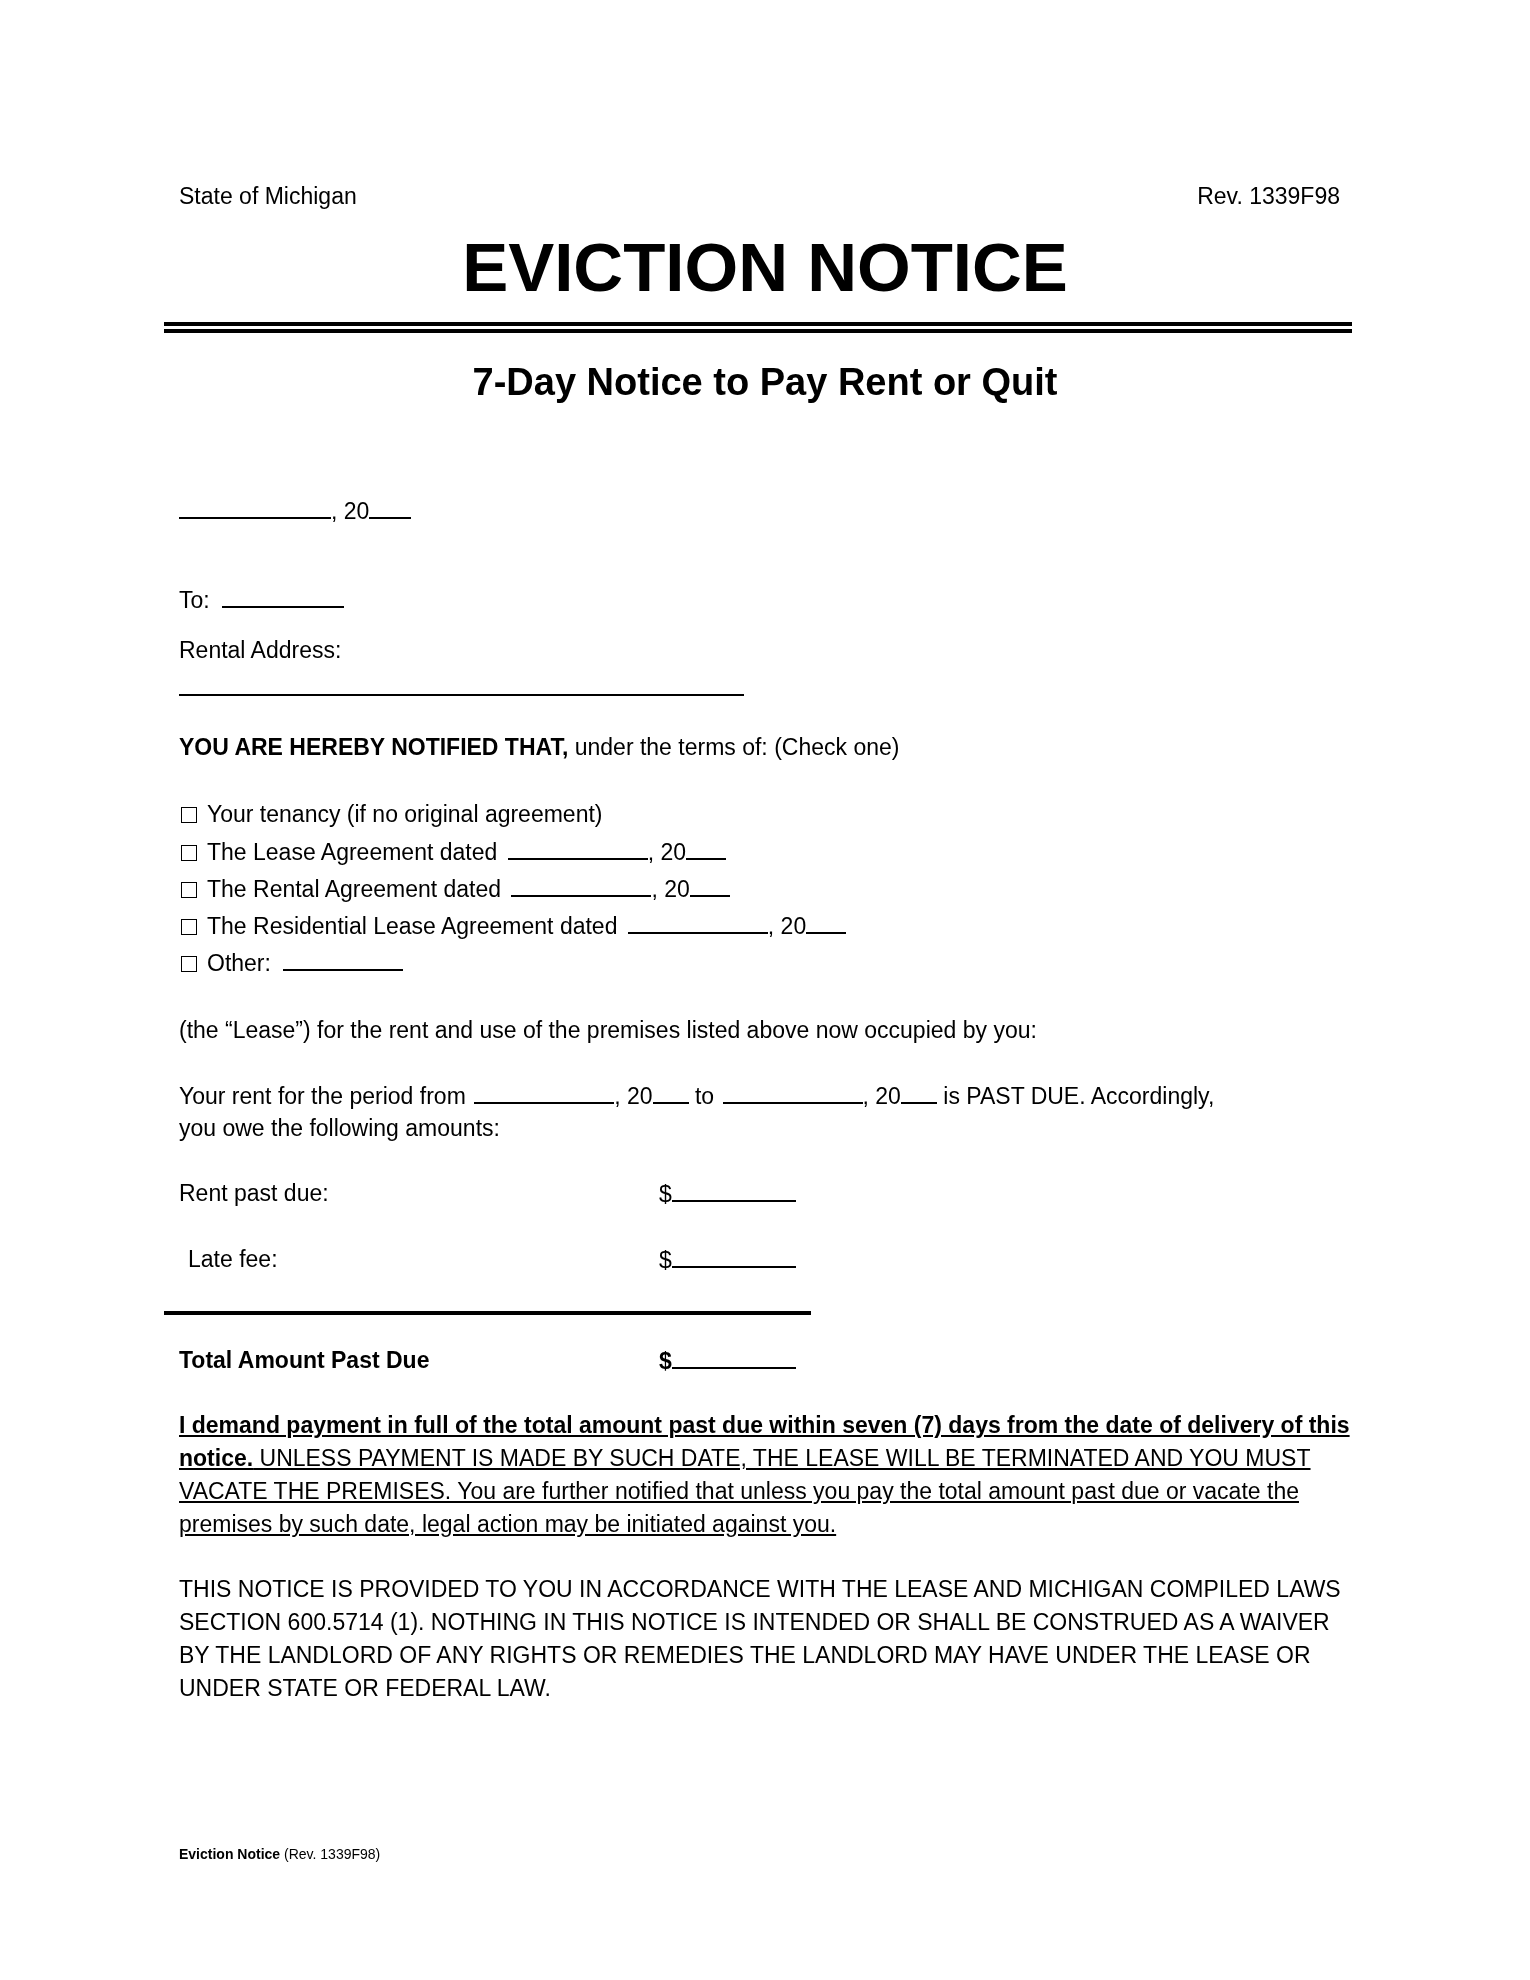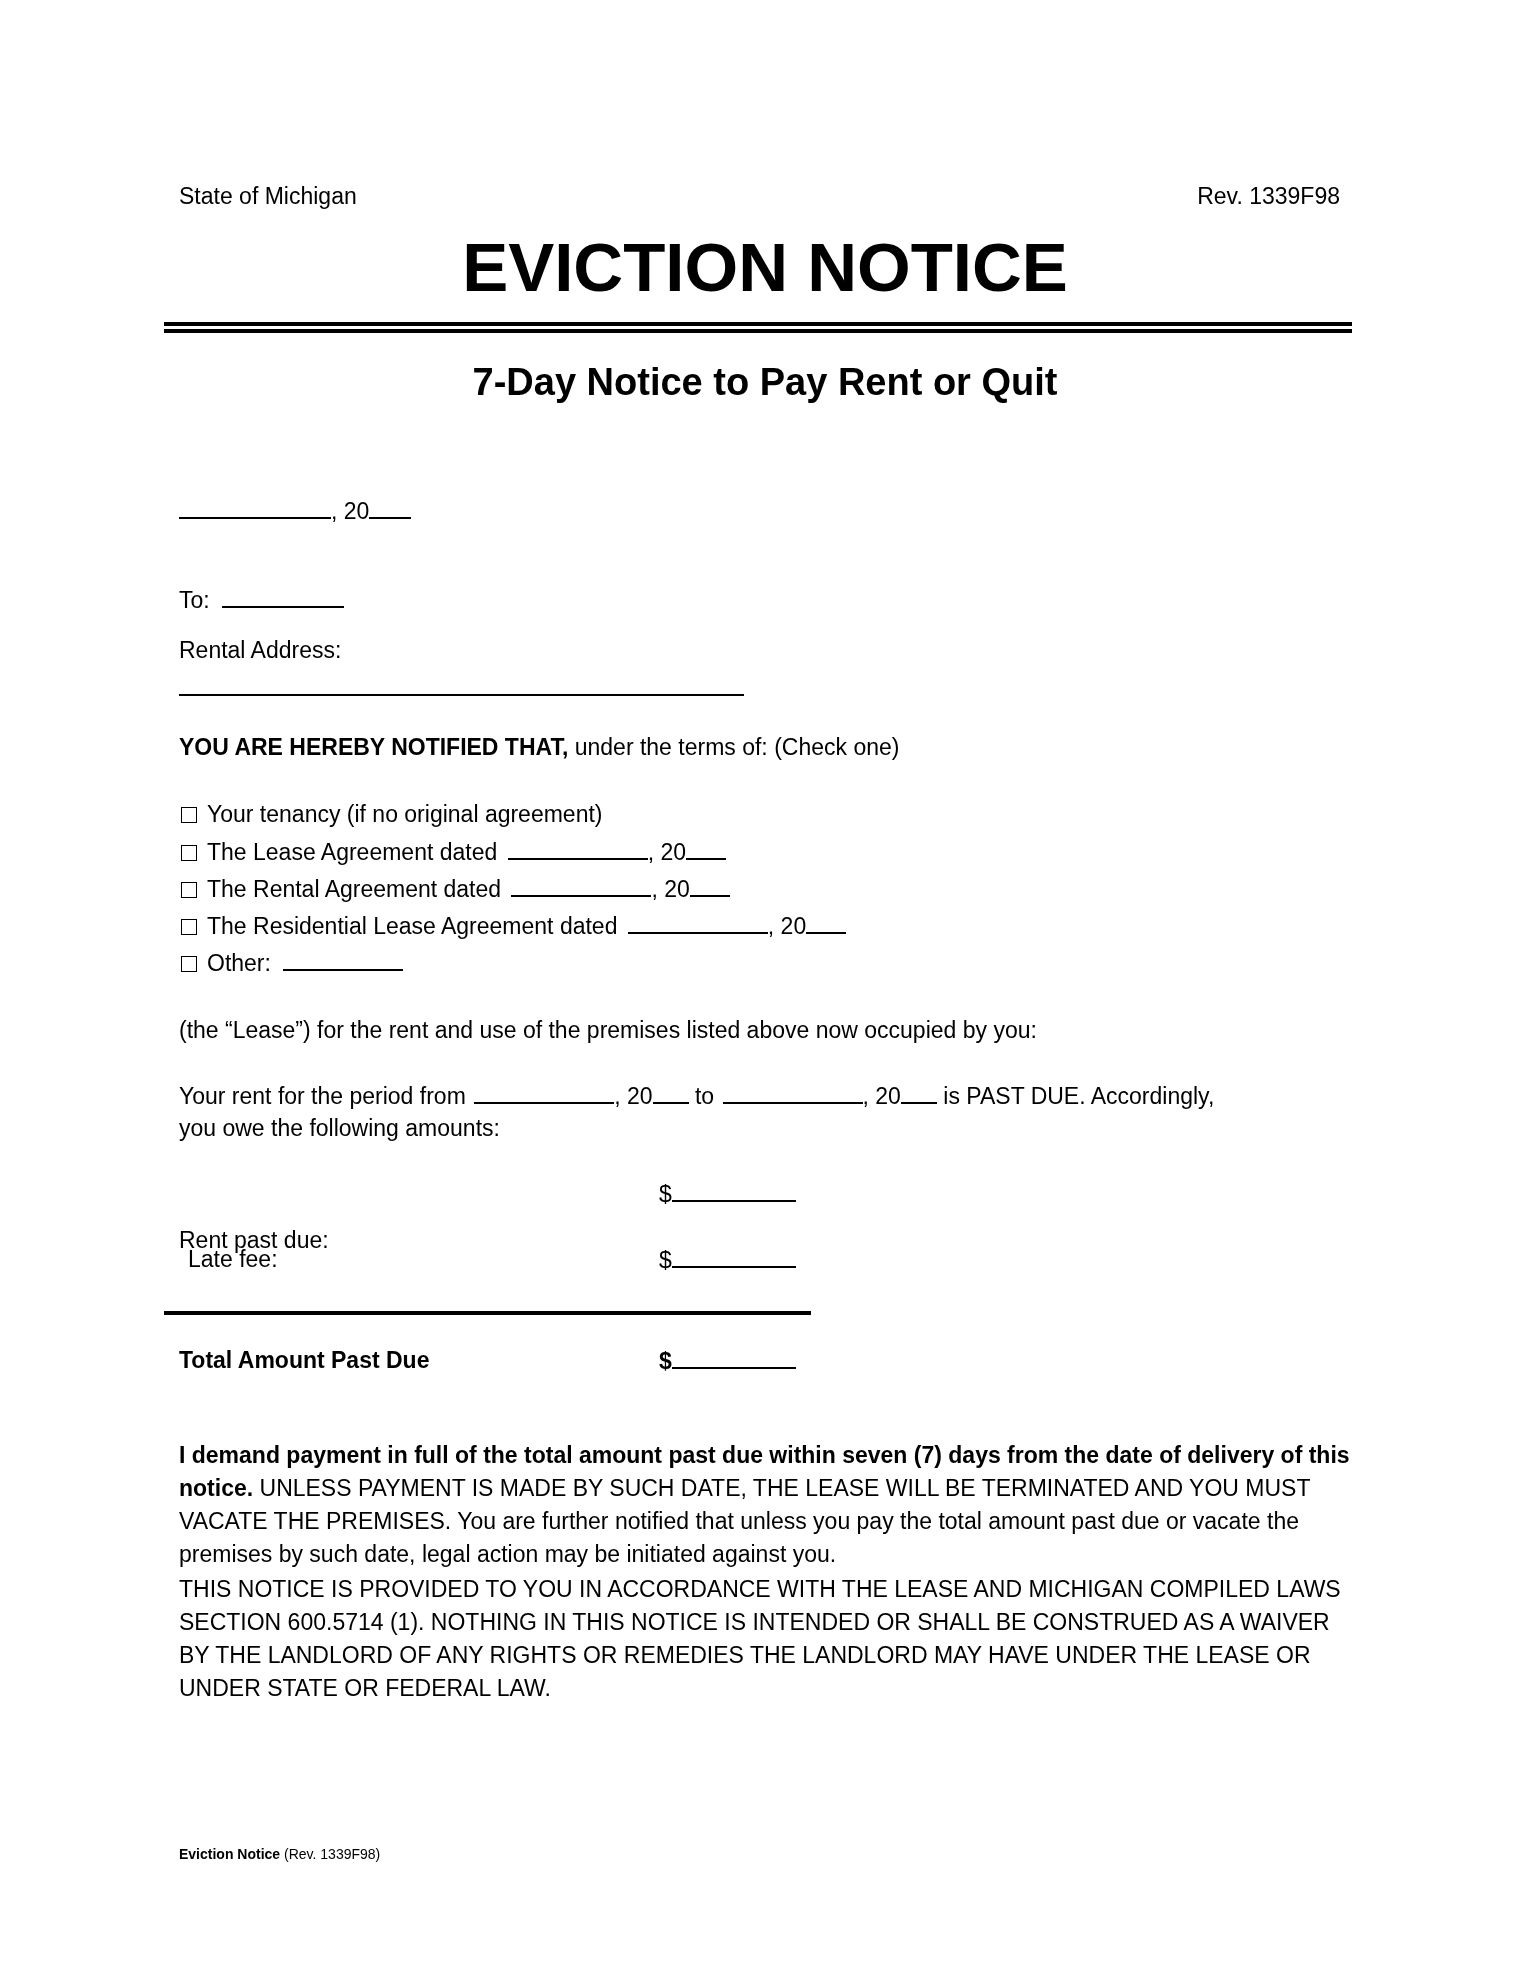--- a/index.html
+++ b/index.html
@@ -68,38 +68,38 @@
 
 <div class="abs" style="left:179px; top:1082px;">
   <span>Your rent for the period from</span>
   <span class="u field-blank" style="width:140px; margin-left:2px;"></span><span>, 20</span><span class="u field-blank" style="width:36px;"></span>
   <span>to</span>
   <span class="u field-blank" style="width:140px; margin-left:2px;"></span><span>, 20</span><span class="u field-blank" style="width:36px;"></span>
   <span>is PAST DUE. Accordingly,</span>
 </div>
 <div class="abs" style="left:179px; top:1115px;">you owe the following amounts:</div>
 
-<div class="abs" style="left:179px; top:1180px;margin-top:47px;">Rent past due:</div>
+<div class="abs" style="left:179px; top:1180px;">Rent past due:</div>
 <div class="abs" style="left:659px; top:1180px;">
   <span>$</span><span class="u field-blank" style="width:124px;"></span>
 </div>
 
 <div class="abs" style="left:179px; top:1246px;margin-left:9px;">Late fee:</div>
 <div class="abs" style="left:659px; top:1246px;">
   <span>$</span><span class="u field-blank" style="width:124px;"></span>
 </div>
 
 <div class="rule" style="left:164px; top:1311px; width:647px; height:4px;"></div>
 
 <div class="abs b" style="left:179px; top:1347px;">Total Amount Past Due</div>
 <div class="abs b" style="left:659px; top:1347px;">
   <span>$</span><span class="u field-blank" style="width:124px;"></span>
 </div>
 
-<div class="para" style="top:1439px;">
+<div class="para" style="top:1409px;text-decoration:underline;">
   <span class="b">I demand payment in full of the total amount past due within seven (7) days from the date of delivery of this notice.</span><span> UNLESS PAYMENT IS MADE BY SUCH DATE, THE LEASE WILL BE TERMINATED AND YOU MUST VACATE THE PREMISES. You are further notified that unless you pay the total amount past due or vacate the premises by such date, legal action may be initiated against you.</span>
 </div>
 
 <div class="para" style="top:1573px;">THIS NOTICE IS PROVIDED TO YOU IN ACCORDANCE WITH THE LEASE AND MICHIGAN COMPILED LAWS SECTION 600.5714 (1). NOTHING IN THIS NOTICE IS INTENDED OR SHALL BE CONSTRUED AS A WAIVER BY THE LANDLORD OF ANY RIGHTS OR REMEDIES THE LANDLORD MAY HAVE UNDER THE LEASE OR UNDER STATE OR FEDERAL LAW.</div>
 
 <div class="abs" style="left:179px; top:1846px; font-size:14px;">
   <span class="b">Eviction Notice</span><span> (Rev. 1339F98)</span>
 </div>
 
 </body></html>

